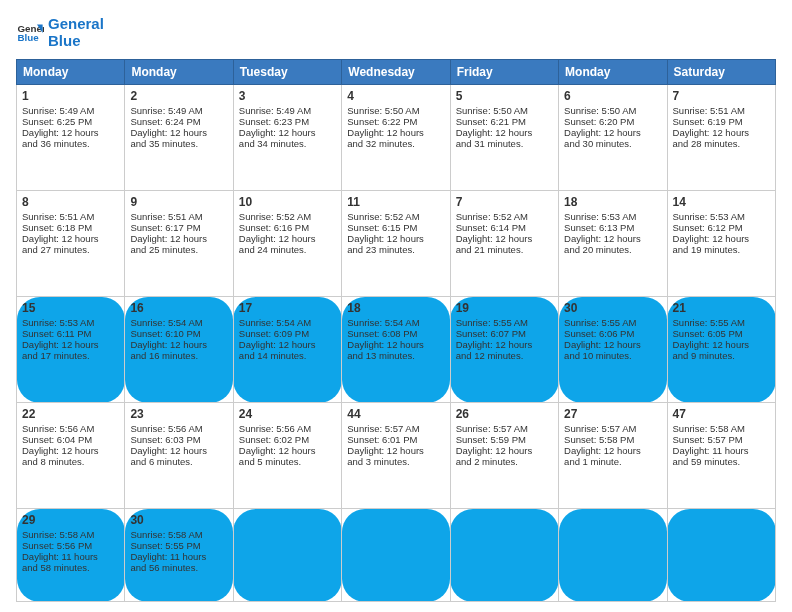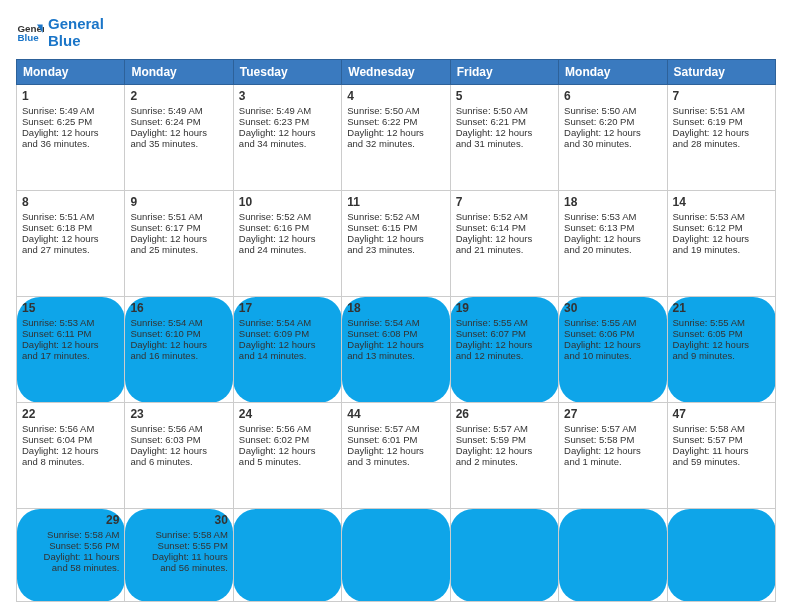--- a/index.html
+++ b/index.html
@@ -63,21 +63,20 @@
       vertical-align: top;
       padding: 4px 5px;
       font-size: 9.5px;
       color: #333;
       width: 14.28%;
       height: 80px;
       background: #fff;
     }
     .calendar-table tr:last-child td {
       height: 70px;
-      text-align: right;
     }
     .day-num {
       font-size: 12px;
       font-weight: bold;
       display: block;
       margin-bottom: 2px;
     }
     .empty-cell {
       background: #f5f5f5;
     }

